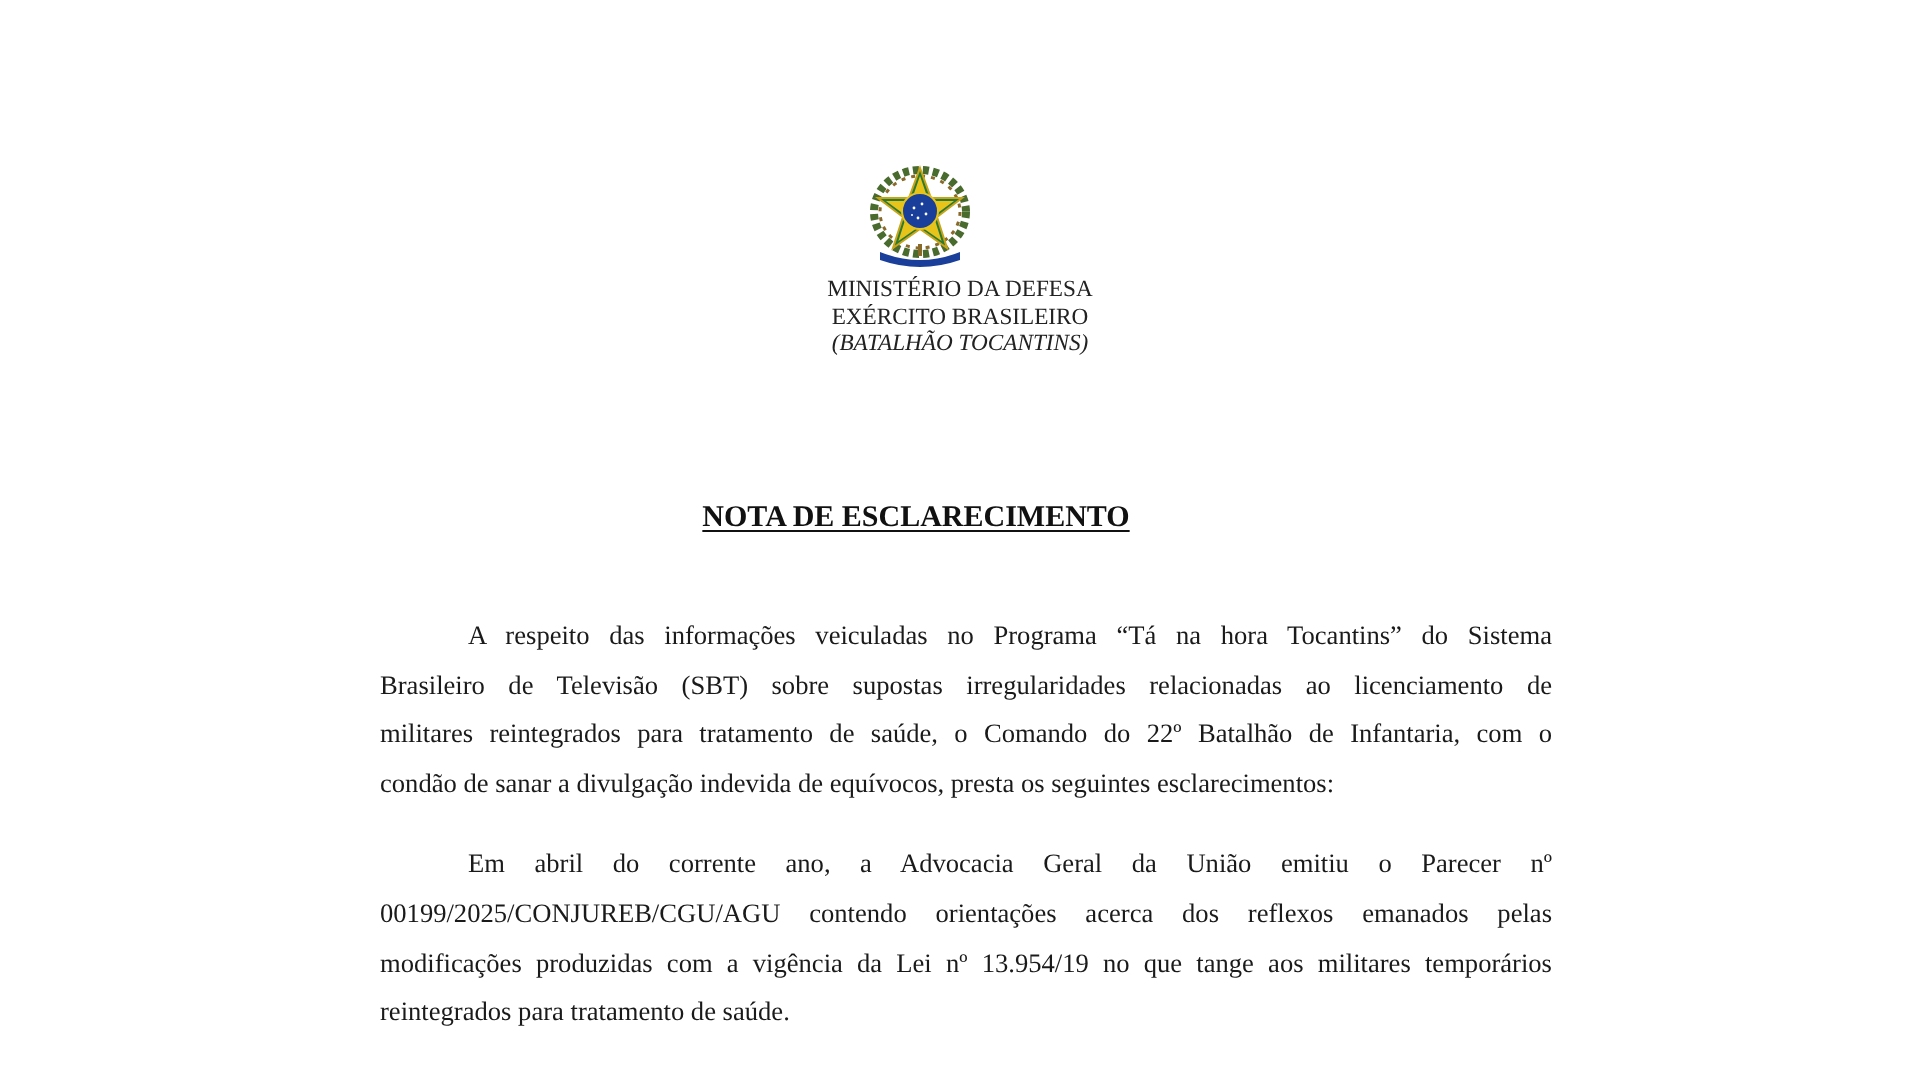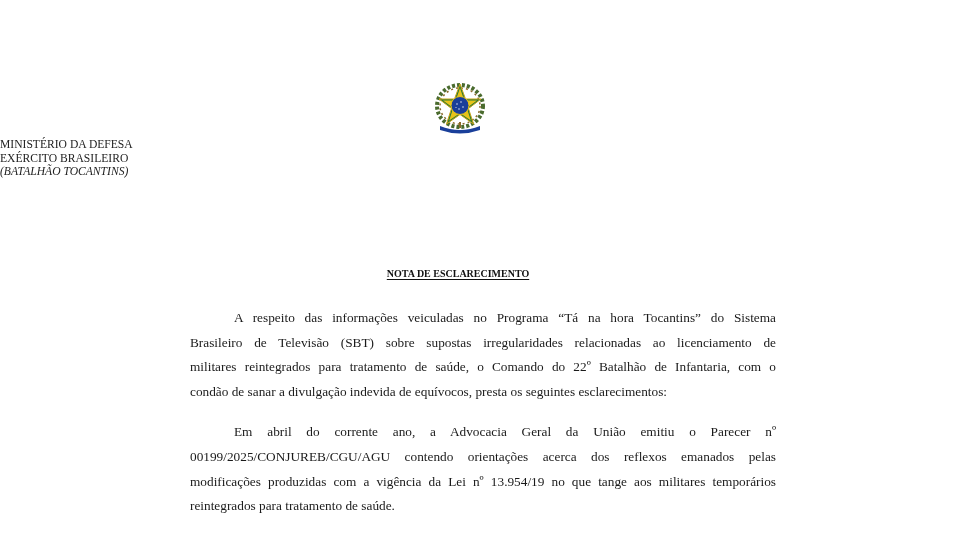--- a/index.html
+++ b/index.html
@@ -6,26 +6,26 @@
   body {
     width: 960px; height: 540px; position: relative; overflow: hidden;
     font-family: "Liberation Serif", "DejaVu Serif", serif;
     color: #1a1a1a;
   }
   .emblem {
     position: absolute; left: 434px; top: 82px; width: 52px; height: 52px;
   }
   .header {
     position: absolute; left: 0; width: 960px; top: 138px;
-    font-size: 11.6px; line-height: 13.5px; color: #222;
+    text-align: center; font-size: 11.6px; line-height: 13.5px; color: #222;
   }
   .header .italic { font-style: italic; }
   .title {
-    position: absolute; left: 0; width: 916px; top: 268px;
-    text-align: center; font-weight: bold; font-size: 10px;
+    position: absolute; left: 0; width: 916px; top: 251px;
+    text-align: center; font-weight: bold; font-size: 15px;
     text-decoration: underline; text-underline-offset: 2px; color: #111;
   }
   .body {
     position: absolute; left: 190px; width: 586px; top: 290px;
     font-size: 13.3px; line-height: 24.6px; text-align: justify;
     text-align-last: left; color: #1a1a1a;
   }
   .line { display: block; text-align: justify; text-align-last: justify; }
   .line.last { text-align-last: left; }
   .line.first { padding-left: 44px; margin-top: 16px; }

